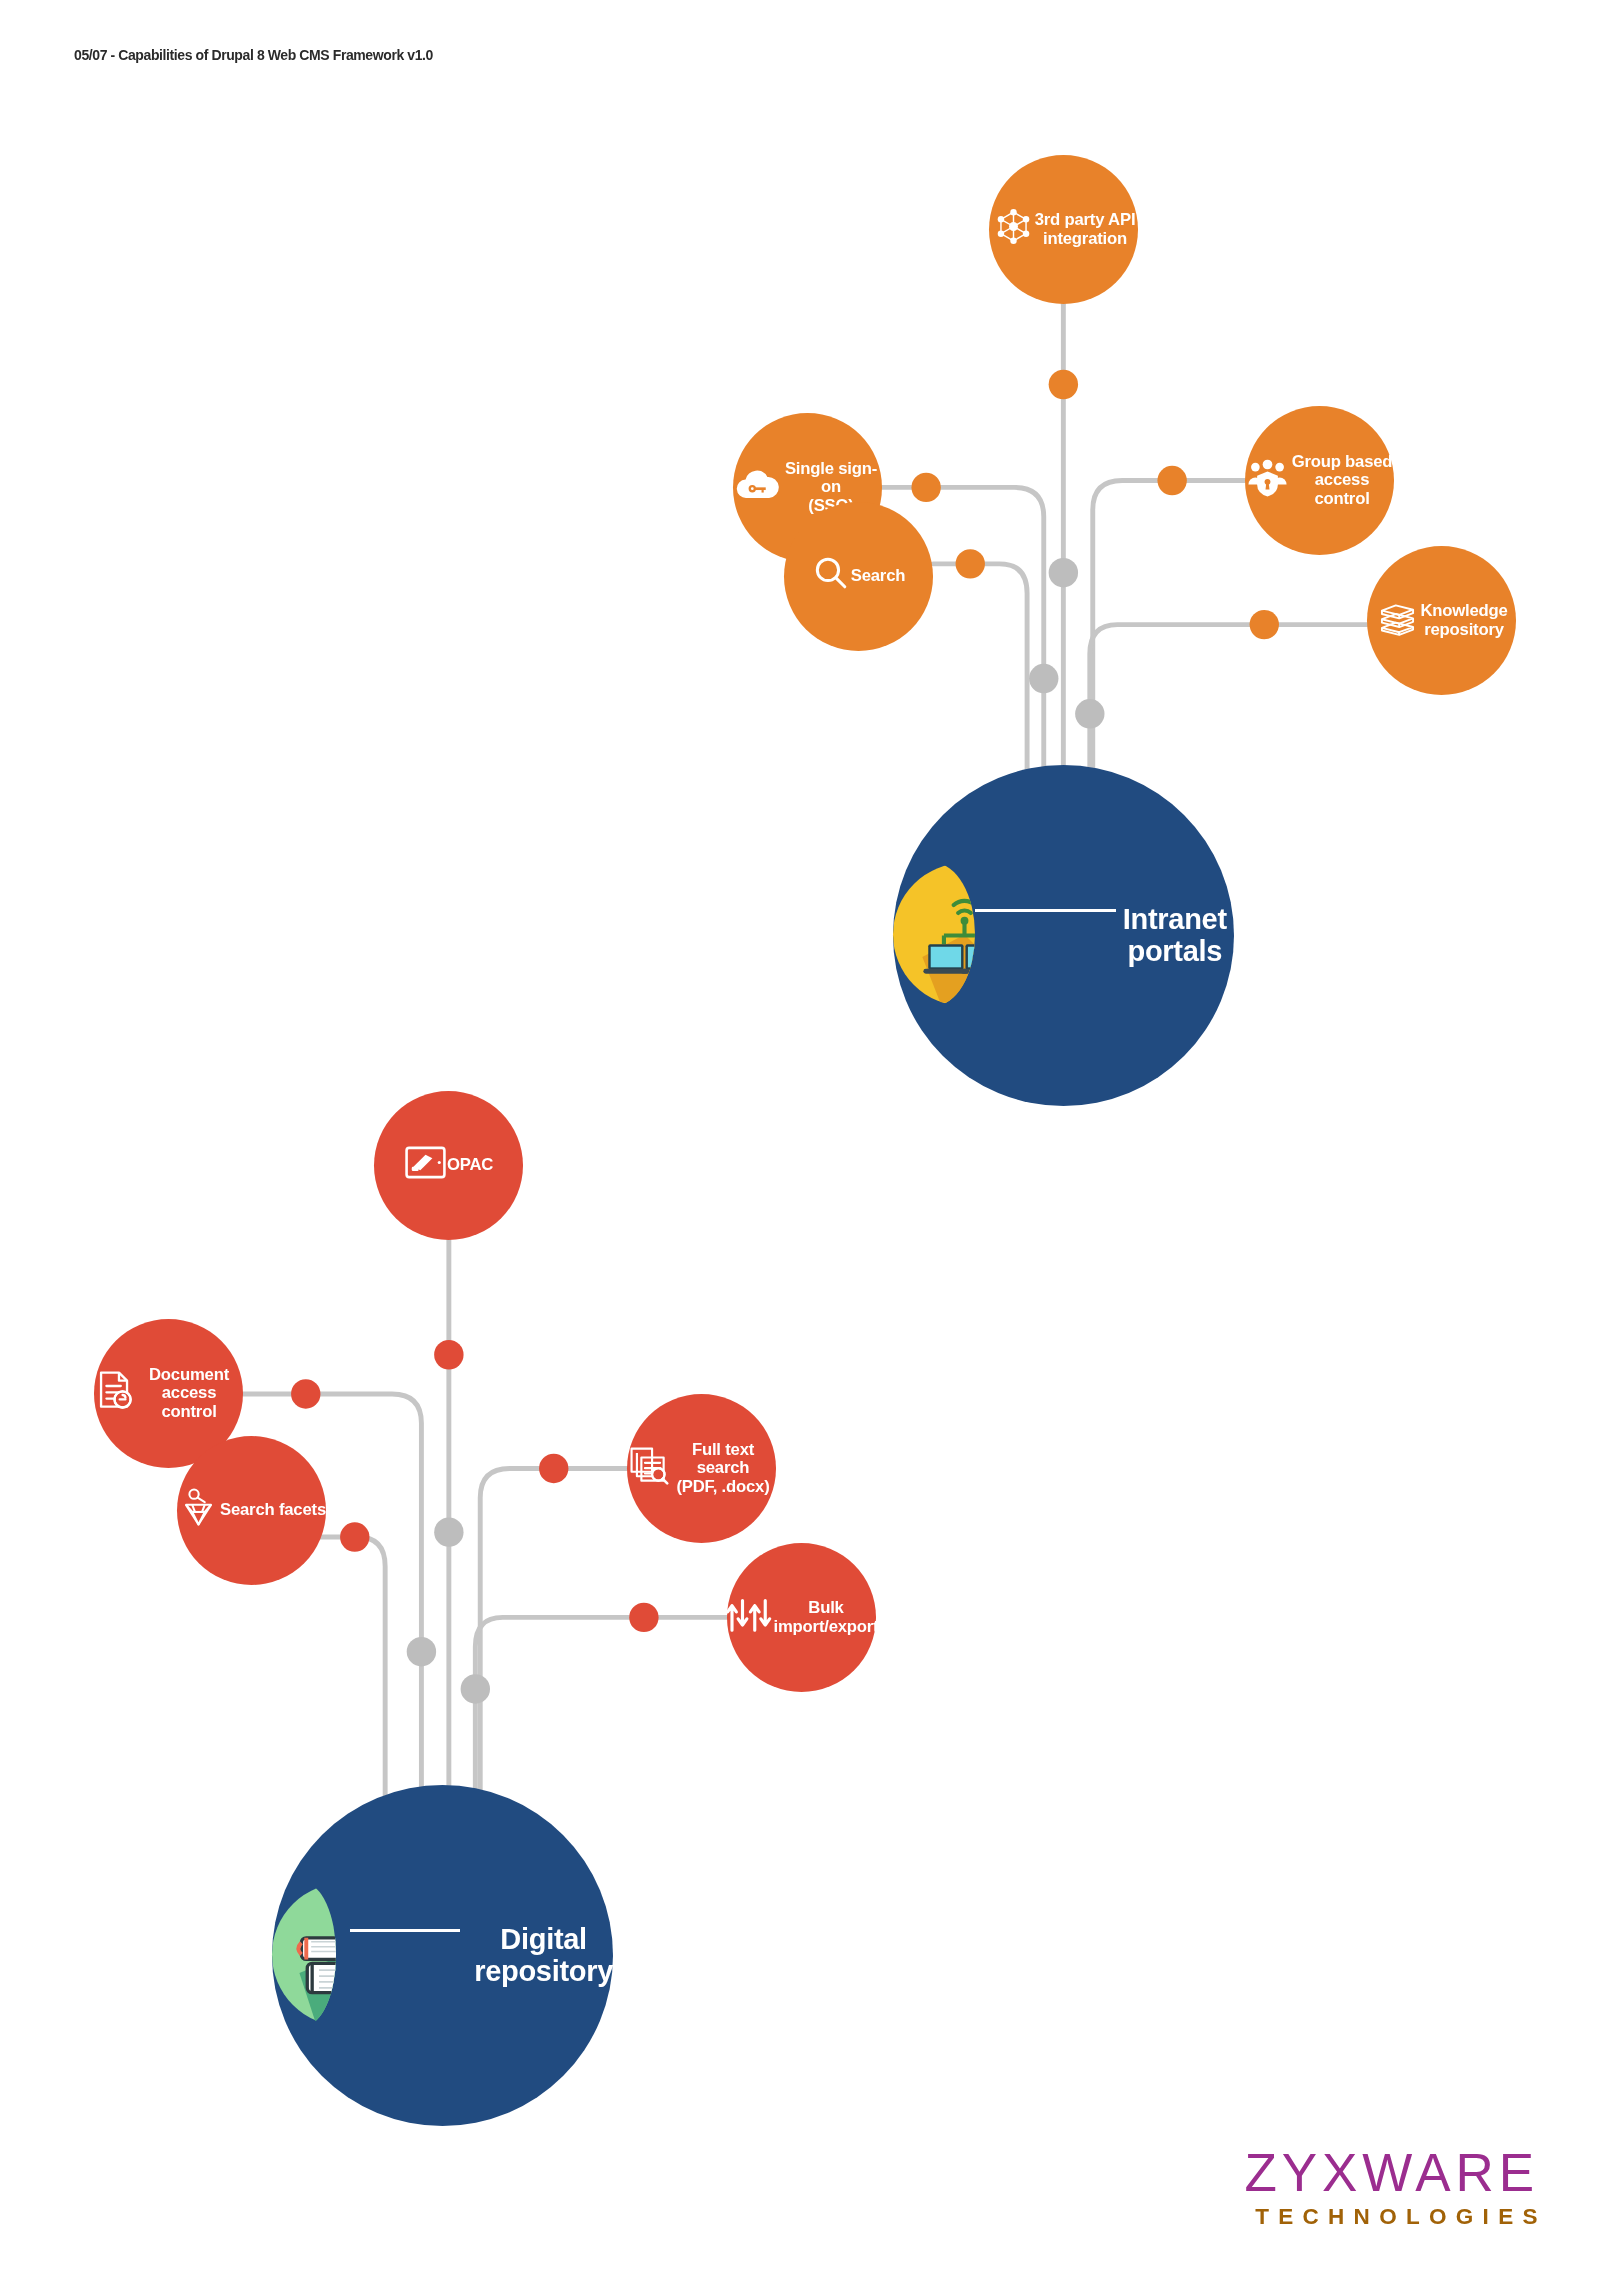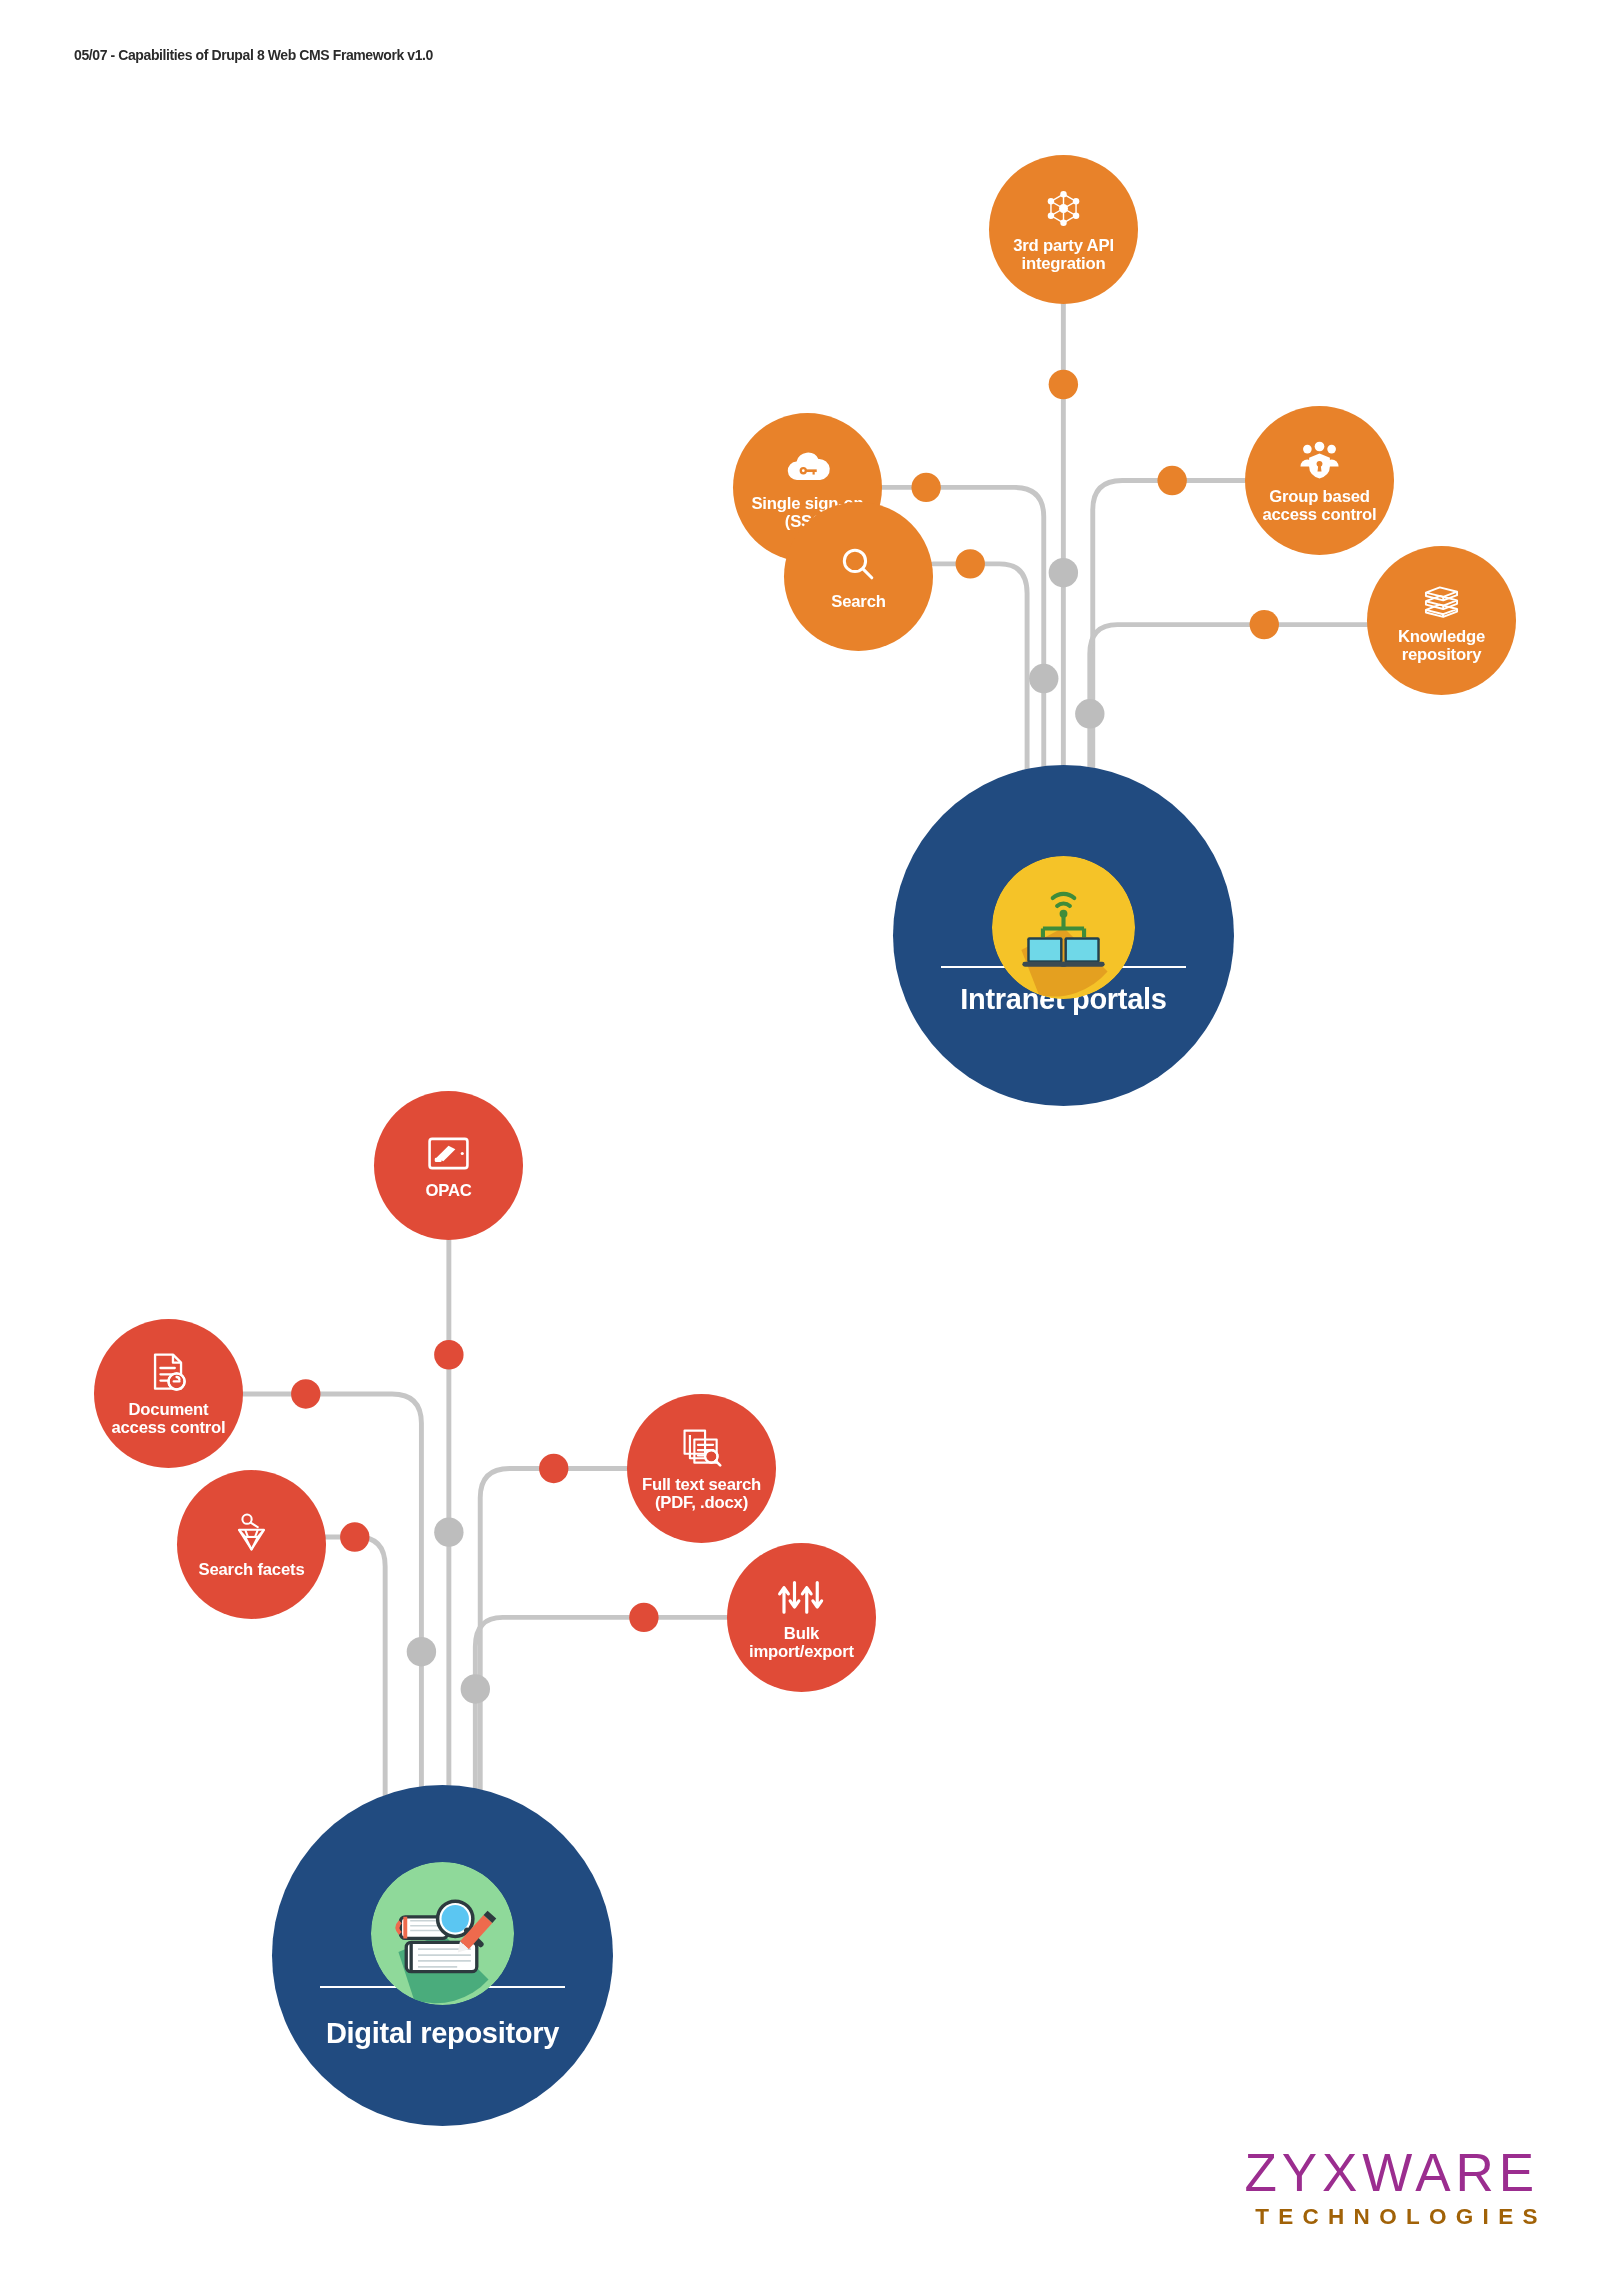--- a/index.html
+++ b/index.html
@@ -33,21 +33,21 @@
     top: 0;
     width: 1621px;
     height: 2293px;
   }
 
   .node {
     position: absolute;
     border-radius: 50%;
     box-sizing: border-box;
     display: flex;
-    flex-direction: column;
+    flex-direction: row;
     align-items: center;
     justify-content: center;
     text-align: center;
     color: #ffffff;
   }
 
   .node .node-icon {
     display: flex;
     align-items: center;
     justify-content: center;
@@ -294,21 +294,21 @@
       <circle cx="31" cy="34" r="9" fill="#E04B37"></circle>
       <circle cx="31" cy="34" r="9"></circle>
       <path d="M31 29 a3.2 3.2 0 0 1 3.2 3.2" stroke-linecap="round"></path>
       <path d="M27.8 34 h6.4" stroke-linecap="round"></path>
     </svg>
   </span>
   <span class="node-label">Document
 access control</span>
 </div>
 
-<div class="node leaf red" style="left:177px; top:1470px;">
+<div class="node leaf red" style="left:177px; top:1436px;">
   <span class="node-icon">
     <svg width="43" height="41" viewBox="0 0 48 46" fill="none" stroke="#fff" stroke-width="2.3" stroke-linejoin="round">
       <circle cx="19" cy="8" r="5.2"></circle>
       <path d="M23 12 L31 17" stroke-linecap="round"></path>
       <path d="M10 20 L38 20 L24 42 z"></path>
       <path d="M10 20 L17 28 L24 42 L31 28 L38 20"></path>
       <path d="M17 28 L31 28"></path>
       <path d="M17 20 L20 28 M31 20 L28 28"></path>
     </svg>
   </span>

